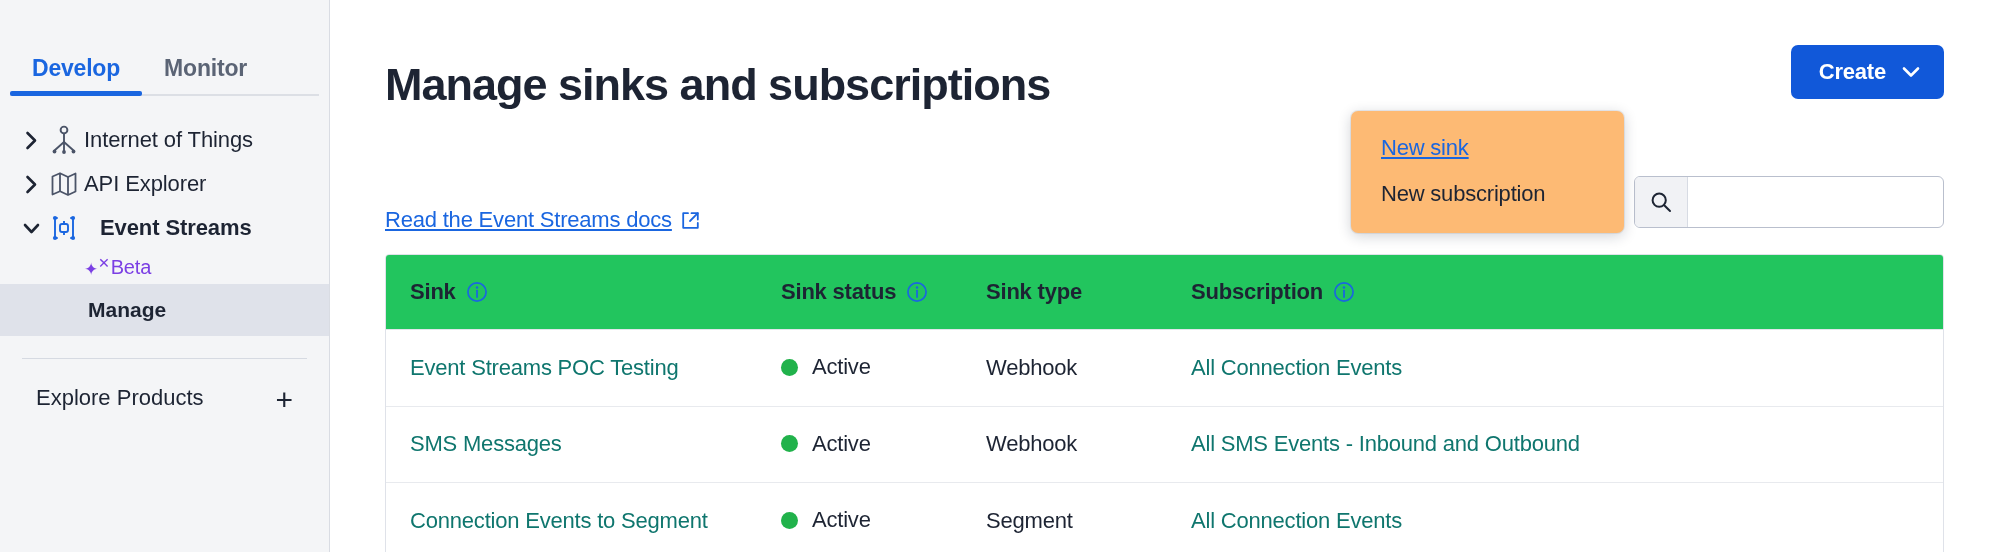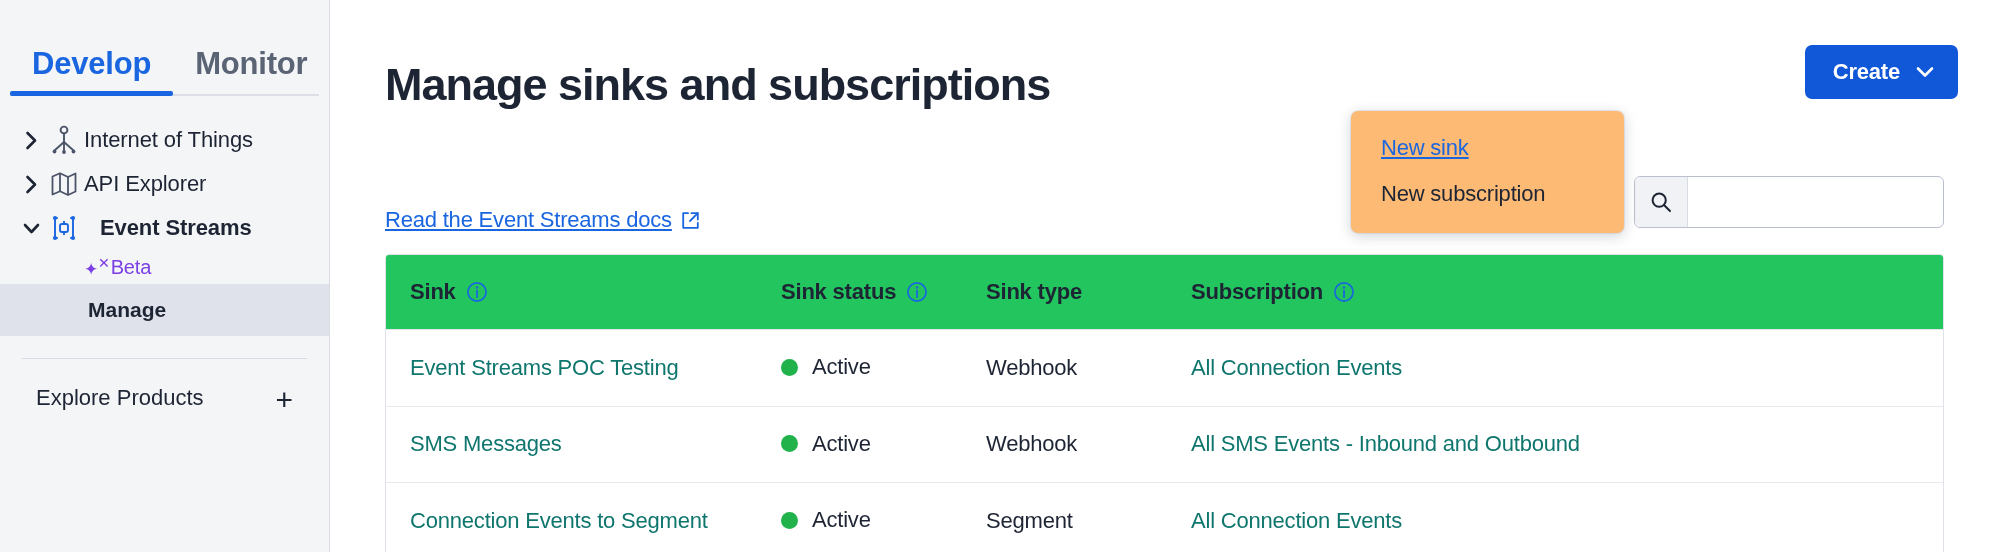--- a/index.html
+++ b/index.html
@@ -36,21 +36,21 @@
   }
   .tabbar:after {
     content: "";
     position: absolute;
     left: 10px; right: 10px; bottom: 0;
     height: 2px;
     background: #dcdfe5;
   }
   .tab {
     position: relative;
-    font-size: 31px;
+    font-size: 23px;
     font-weight: bold;
     letter-spacing: -0.2px;
     padding: 0 22px 14px 22px;
     color: #5b6475;
     cursor: pointer;
     z-index: 2;
   }
   .tab.active { color: #1a66e0; }
   .tab.active:after {
     content: "";
@@ -137,21 +137,21 @@
     position: absolute;
     left: 55px; top: 59px;
     font-size: 45px;
     font-weight: bold;
     color: #1d2433;
     letter-spacing: -1px;
     margin: 0;
   }
   .create-btn {
     position: absolute;
-    right: 41px; top: 45px;
+    right: 55px; top: 45px;
     background: #1158d9;
     color: #fff;
     border: none;
     border-radius: 7px;
     height: 54px;
     padding: 0 24px 0 28px;
     font-size: 22px;
     font-weight: bold;
     font-family: "Liberation Sans", sans-serif;
     display: flex;

